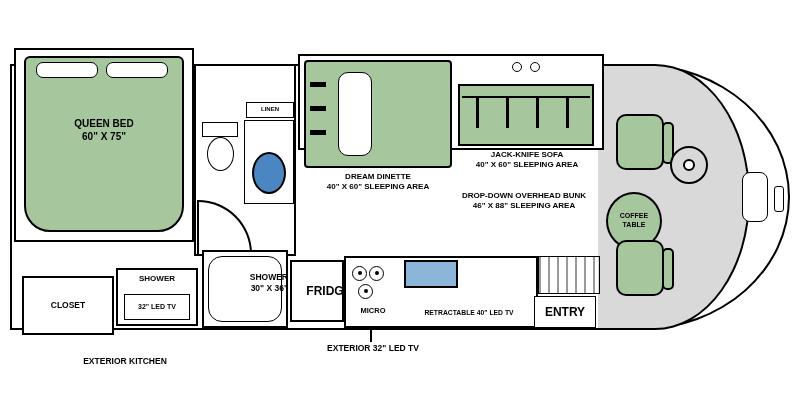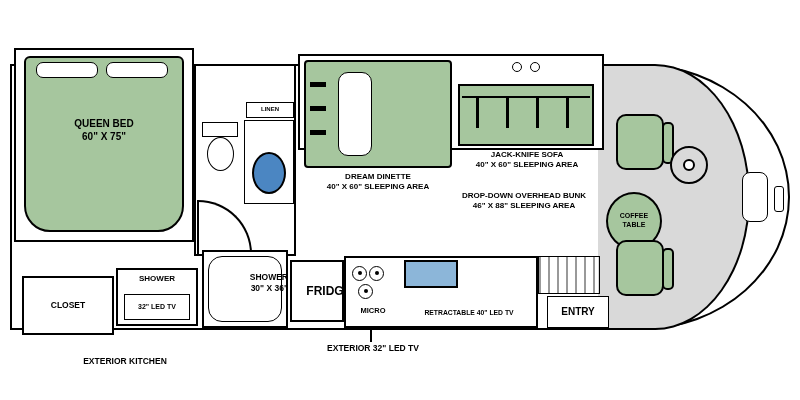--- a/index.html
+++ b/index.html
@@ -89,19 +89,19 @@
 
   <div class="box" style="left:344px;top:256px;width:194px;height:72px;"></div>
   <div class="burner" style="left:352px;top:266px;"></div>
   <div class="burner" style="left:369px;top:266px;"></div>
   <div class="burner" style="left:358px;top:284px;"></div>
   <div class="abs label" style="left:344px;top:306px;width:58px;font-size:7.5px;">MICRO</div>
   <div style="position:absolute;left:404px;top:260px;width:54px;height:28px;background:#8cb6d9;border:2px solid #000;"></div>
   <div class="abs label" style="left:398px;top:309px;width:142px;font-size:6.8px;">RETRACTABLE 40" LED TV</div>
 
   <div style="position:absolute;left:538px;top:256px;width:62px;height:38px;border:1.5px solid #000;background:repeating-linear-gradient(90deg,#999 0 2px,transparent 2px 9px);"></div>
-  <div class="box cbox label" style="left:547px;top:296px;width:62px;height:32px;border-width:1.5px;font-size:10px;text-align:center;">ENTRY</div>
+  <div class="box cbox label" style="left:534px;top:296px;width:62px;height:32px;border-width:1.5px;font-size:12px;text-align:center;">ENTRY</div>
 
   <div class="abs label" style="left:35px;top:356px;width:180px;font-size:8.5px;">EXTERIOR KITCHEN</div>
   <div class="bar" style="left:370px;top:330px;width:2px;height:12px;"></div>
   <div class="abs label" style="left:300px;top:343px;width:146px;font-size:8.5px;">EXTERIOR 32" LED TV</div>
 
 </div>
 
 </body></html>

